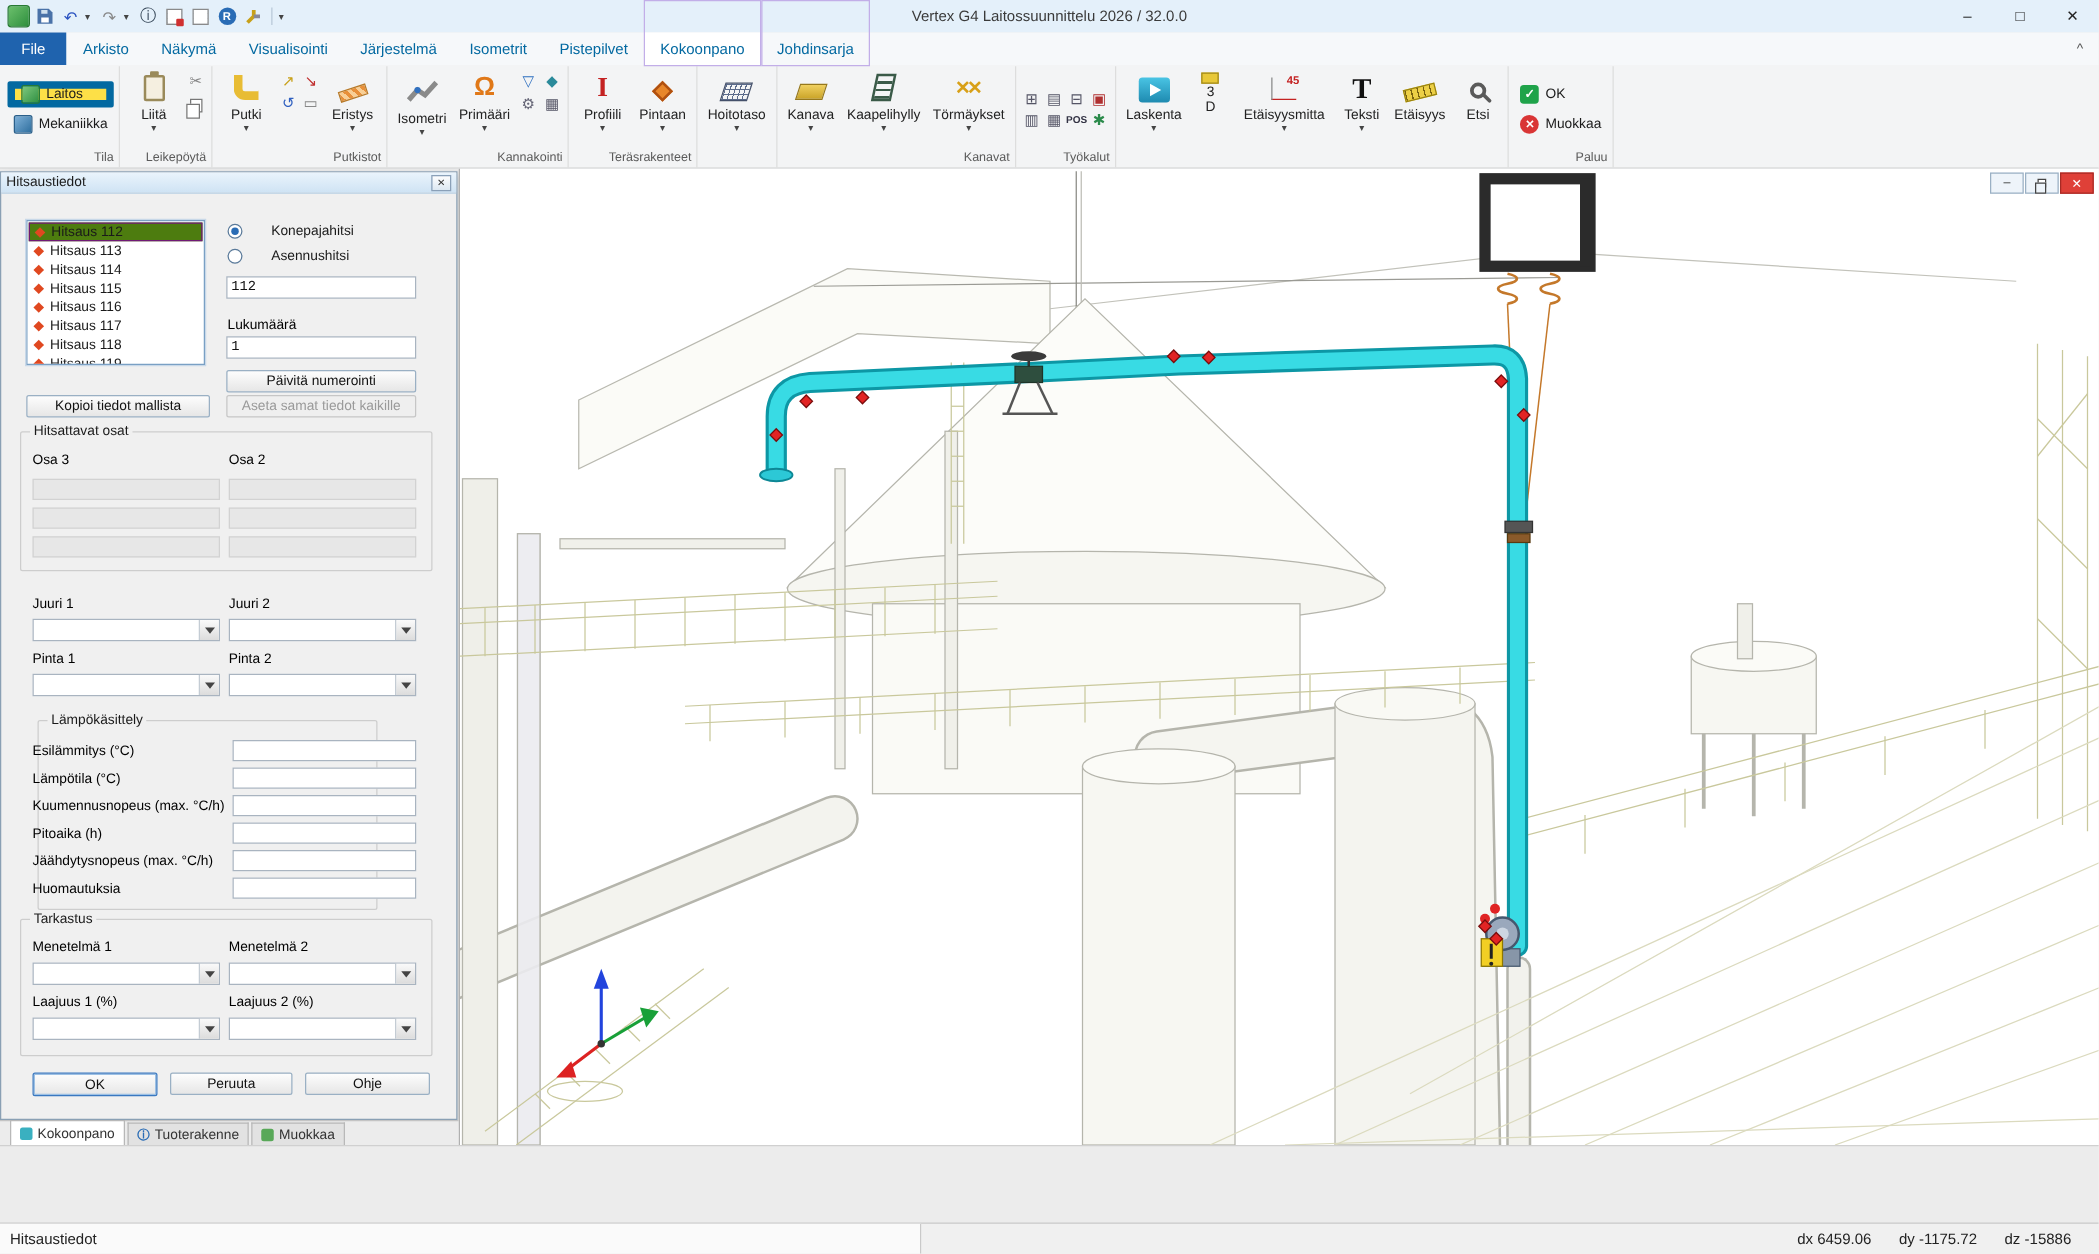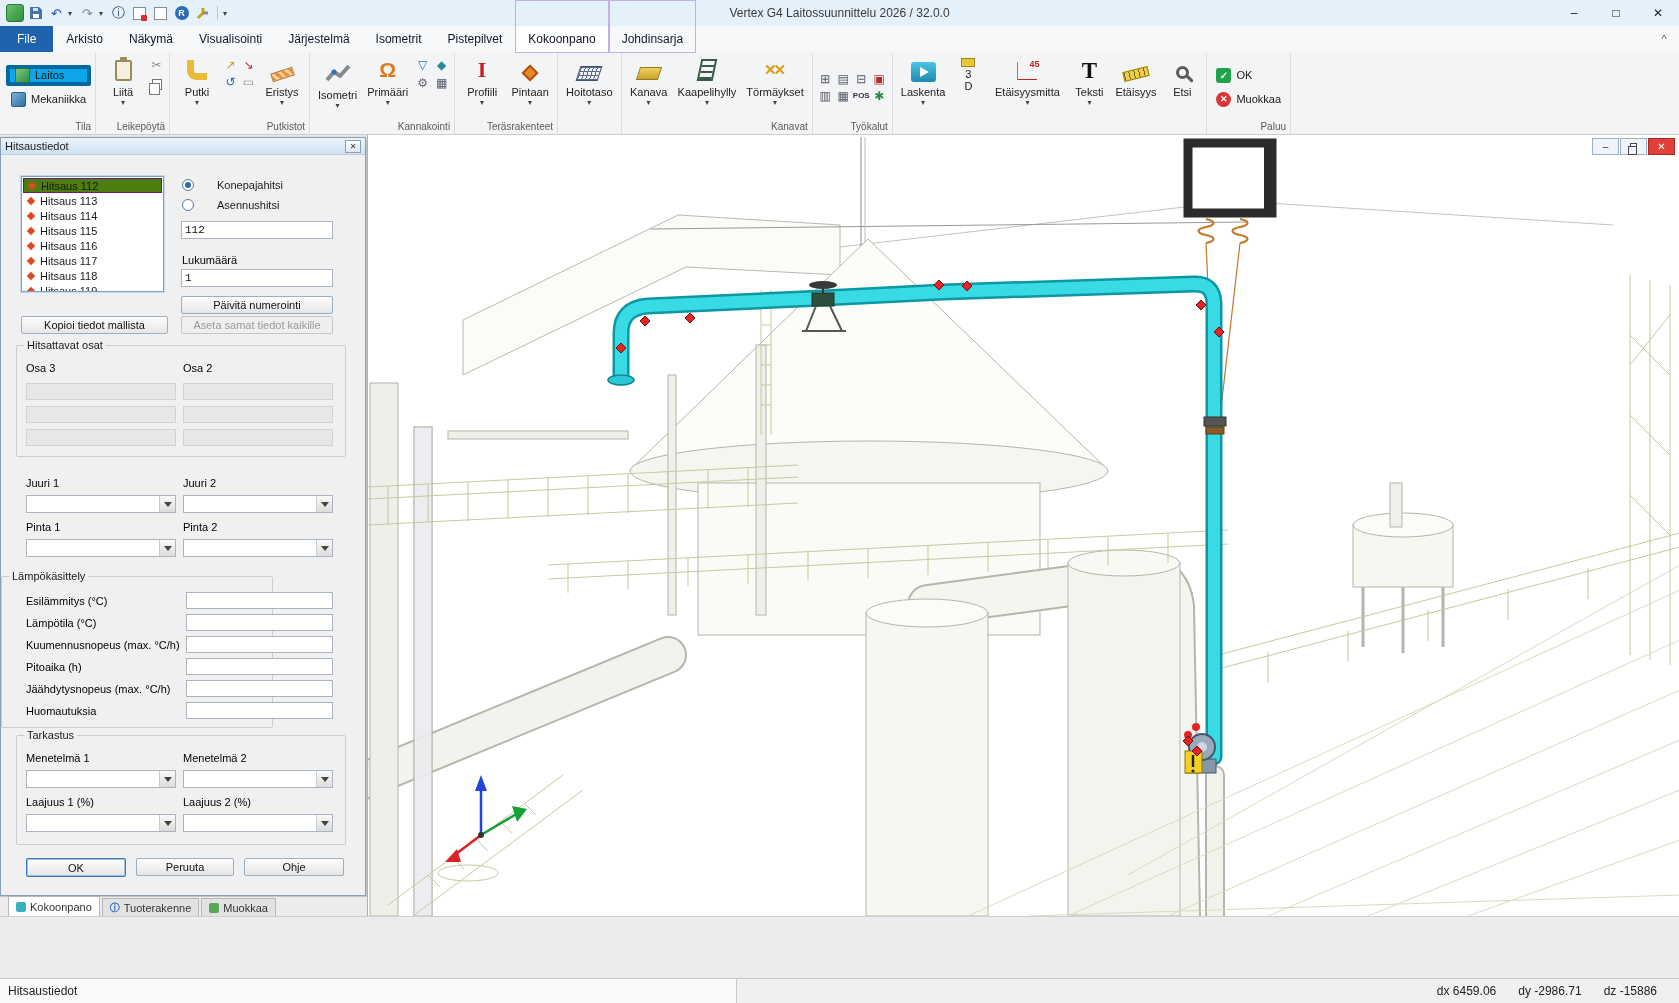--- a/index.html
+++ b/index.html
@@ -18,38 +18,38 @@
     linear-gradient(#fff,#fff) padding-box,
     repeating-linear-gradient(90deg,#aaa 0 1px,transparent 1px 4px),
     repeating-linear-gradient(0deg,#aaa 0 1px,transparent 1px 4px);position:relative}
   .grid-ico.red::after{content:"";position:absolute;right:-2px;bottom:-2px;width:6px;height:6px;background:#d03030;border-radius:1px}
   .title-text{position:absolute;left:0;right:0;text-align:center;font-size:12px;color:#3a3a3a;pointer-events:none;z-index:1}
   .win-controls{margin-left:auto;display:flex;z-index:3}
   .win-btn{width:42px;height:25px;display:flex;align-items:center;justify-content:center;font-size:12px;color:#222}
 
   
   .tabrow{height:26px;background:#f6f8fa;display:flex;align-items:stretch;position:relative}
-  .tab{padding:0 13px;display:flex;align-items:center;font-size:12px;color:#0f172a;position:relative}
+  .tab{padding:0 13px;display:flex;align-items:center;font-size:12px;color:#0369a1;position:relative}
   .tab.file{background:#1f63ae;color:#fff;padding:0 17px}
   .tab.ctx::after{content:"";position:absolute;left:0;top:-26px;right:0;height:51px;border:1px solid #c2aee8;pointer-events:none}
   .tab.active{background:#fff;font-weight:normal}
   .collapse-btn{margin-left:auto;width:30px;display:flex;align-items:center;justify-content:center;color:#555;font-size:11px}
 
   
   .ribbon{height:83px;background:#f3f4f5;display:flex;border-bottom:1px solid #cfcfcf;padding:1px 0 0 2px}
   .rgroup{display:flex;flex-direction:column;border-right:1px solid #ddd;padding:1px 4px 0 4px}
   .rgroup-content{flex:1;display:flex;align-items:flex-start;gap:2px}
   .rgroup-content.rcol{flex-direction:column;justify-content:center;gap:3px;align-items:stretch}
   .rgroup-label{height:14px;text-align:right;font-size:10px;color:#5a5a5a;line-height:13px;white-space:nowrap}
   .rbtn{display:flex;flex-direction:column;align-items:center;min-width:46px;padding:2px 4px 0 4px;height:64px}
   .rlabel{font-size:11px;color:#222;margin-top:2px;white-space:nowrap;line-height:12px}
   .rarrow{font-size:8px;color:#444;line-height:8px;margin-top:1px}
   .ricon{height:28px;display:flex;align-items:center;justify-content:center}
   .tila-row{display:flex;align-items:center;gap:5px;height:21px;padding:0 5px;font-size:11px;white-space:nowrap}
-  .tila-row.selected{border:4px solid #0369a1;background:#0ea5e9;border-radius:2px}
+  .tila-row.selected{border:6px solid #0369a1;background:#fde047;border-radius:2px}
   .mini-col{display:flex;flex-direction:column;gap:2px;padding-top:3px}
   .mini-grid{display:grid;grid-template-columns:17px 17px;gap:1px;padding-top:3px}
   .mini-icon{width:17px;height:16px;font-size:12px;display:flex;align-items:center;justify-content:center;color:#556}
   .small-label{font-size:11px}
 
   
   .i-laitos{width:15px;height:15px;background:linear-gradient(135deg,#7ec87e,#2f8f42);border:1px solid #267a36;border-radius:2px}
   .i-mek{width:15px;height:15px;background:linear-gradient(135deg,#7eb0d8,#2f6f9f);border:1px solid #2a5f8a;border-radius:2px}
   .i-liita{width:17px;height:21px;background:#f5efe0;border:2px solid #9a8a5a;border-radius:2px;position:relative}
   .i-liita::before{content:"";position:absolute;left:3px;top:-5px;width:7px;height:4px;background:#9a8a5a;border-radius:1px}
@@ -514,21 +514,21 @@
             <span class="dd-btn">
               <span class="dd-caret"></span>
             </span>
           </div>
         <div class="dd" style="left:182px;top:384px;width:150px">
             <span class="dd-btn">
               <span class="dd-caret"></span>
             </span>
           </div>
 
-        <div class="grp" style="left:0;top:421px;width:272px;height:152px">
+        <div class="grp" style="left:29px;top:421px;width:272px;height:152px">
           <span class="grp-title">Lämpökäsittely</span>
         </div>
         <div class="lbl" style="left:25px;top:440px">Esilämmitys (°C)</div>
         <input class="fld" style="left: 185px; top: 437px; width: 147px; height: 17px;">
         <div class="lbl" style="left:25px;top:462px">Lämpötila (°C)</div>
         <input class="fld" style="left: 185px; top: 459px; width: 147px; height: 17px;">
         <div class="lbl" style="left:25px;top:484px">Kuumennusnopeus (max. °C/h)</div>
         <input class="fld" style="left: 185px; top: 481px; width: 147px; height: 17px;">
         <div class="lbl" style="left:25px;top:506px">Pitoaika (h)</div>
         <input class="fld" style="left: 185px; top: 503px; width: 147px; height: 17px;">
@@ -783,15 +783,15 @@
     </div>
   </div>
 
 </div>
 
 <div class="bottom-strip"></div>
 <div class="statusbar">
   <div class="status-left">Hitsaustiedot</div>
   <div class="status-fill"></div>
   <div class="status-cell">dx 6459.06</div>
-  <div class="status-cell">dy -2986.71</div>
+  <div class="status-cell">dy -1175.72</div>
   <div class="status-cell">dz -15886</div>
 </div>
 
 </body></html>

